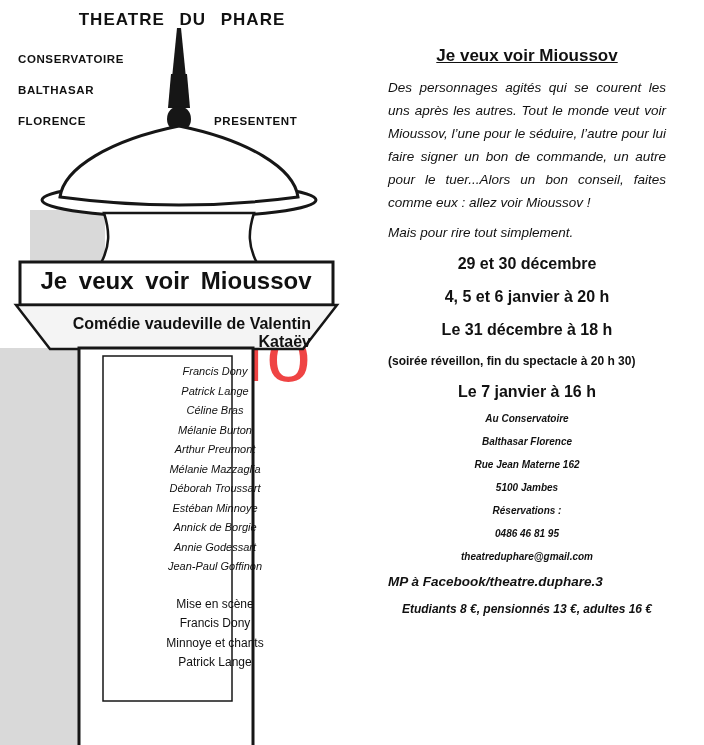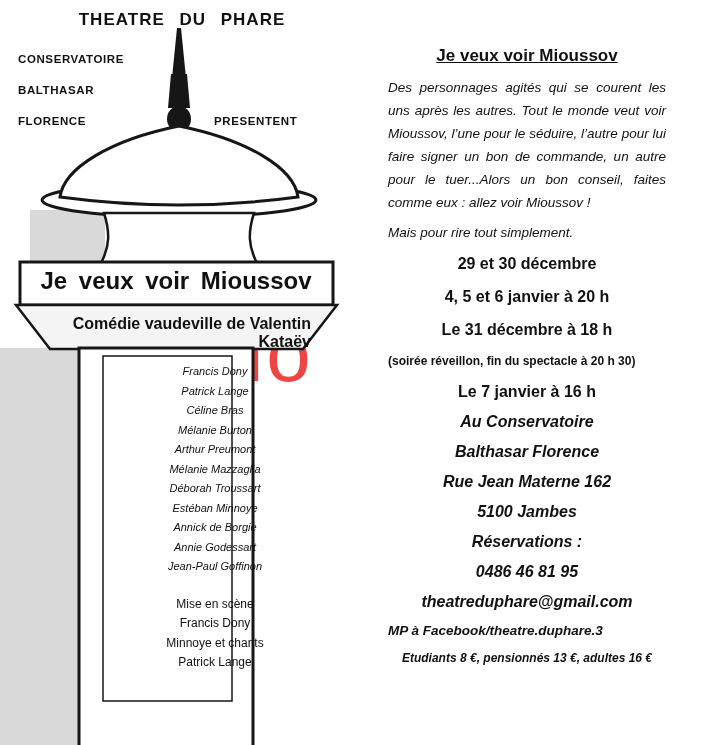--- a/index.html
+++ b/index.html
@@ -46,21 +46,21 @@
     text-align:center; font-size:17px; font-weight:bold;
     text-decoration:underline; margin:0 0 10px 0;
   }
   .desc {
     font-size:13.5px; font-style:italic; line-height:23px;
     text-align:justify; margin:0;
   }
   .tagline { font-size:13.5px; font-style:italic; margin-top:11px; }
   .date-line { font-size:16px; font-weight:bold; text-align:center; margin-top:15px; }
   .note-line { font-size:12px; font-weight:bold; text-align:left; margin-top:15px; }
-  .venue-line { font-size:16px; font-weight:bold; font-style:italic; text-align:center; margin-top:12px; }
+  .venue-line { font-size:10px; font-weight:bold; font-style:italic; text-align:center; margin-top:12px; }
   .fb-line   { font-size:13.5px; font-weight:bold; font-style:italic; text-align:left; margin-top:12px; }
   .price-line{ font-size:12px; font-weight:bold; font-style:italic; text-align:center; margin-top:13px; }
 </style>
 </head>
 <body>
 
 <div class="page">
 
   <div class="watermark">fo</div>
 

